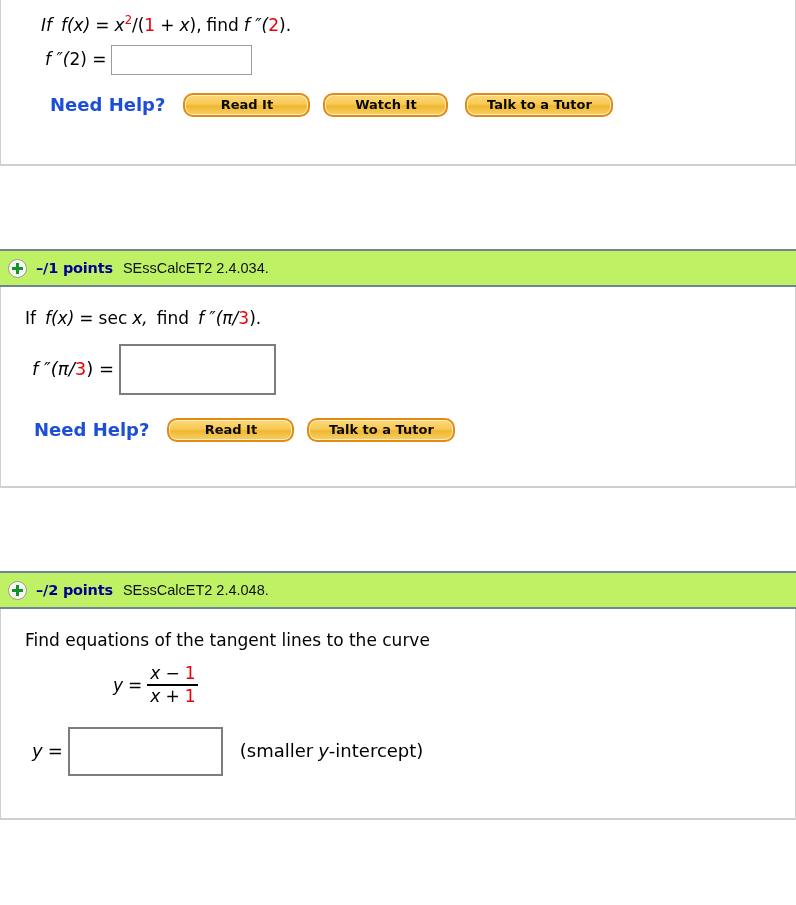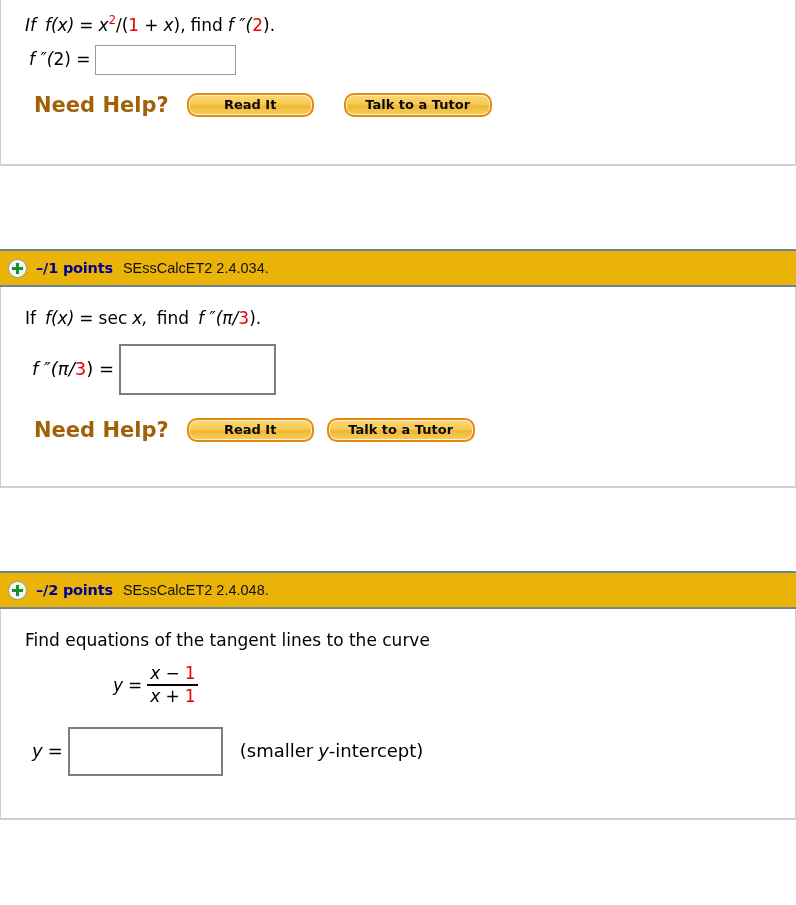--- a/index.html
+++ b/index.html
@@ -23,21 +23,21 @@
     border-right: 1px solid #cfcfcf;
     border-bottom: 2px solid #cfcfcf;
     box-sizing: border-box;
   }
   .panel.no-top-rule { border-top: 0; }
 
   .spacer { background: #ffffff; }
 
   
   .q-header {
-    background: #eab308;
+    background: #bef264;
     border-top: 2px solid #6e8599;
     border-bottom: 2px solid #6e8599;
     height: 38px;
     display: flex;
     align-items: center;
     padding-left: 8px;
     box-sizing: border-box;
   }
   .plus-icon {
     width: 17px;
@@ -112,23 +112,23 @@
   }
   .abox.thin  { border: 1px solid #9b9b9b; }
   .abox.thick { border: 2px solid #7d7d7d; }
 
   
   .help-row {
     display: flex;
     align-items: center;
   }
   .need-help {
-    color: #a16207;
+    color: #1d4ed8;
     font-weight: bold;
-    font-size: 21px;
+    font-size: 18px;
     font-family: "DejaVu Sans", "Liberation Sans", sans-serif;
     text-align: right;
   }
   .hbtn {
     display: inline-flex;
     align-items: center;
     justify-content: center;
     height: 24px;
     padding: 0 4px;
     border: 2px solid #e48a12;
@@ -142,37 +142,40 @@
     color: #0a0a0a;
     cursor: pointer;
     box-sizing: border-box;
     white-space: nowrap;
   }
   .hbtn .cap { padding: 0 10px; }
 </style>
 </head>
 <body>
 
-<div class="panel no-top-rule" style="height:166px; padding:10px 0 0 0;">
+<div class="panel no-top-rule" style="height:166px; padding:10px 0 0 16px;">
 
   <div class="mrow" style="font-size:17px; margin:4px 0 0 24px;">
     <span class="it">If</span><span class="spw"></span><span class="it">f(x)</span><span class="sp"></span><span>=</span><span class="sp"></span><span class="it">x</span><span class="sup red">2</span><span>/(</span><span class="red">1</span><span class="sp"></span><span>+</span><span class="sp"></span><span class="it">x</span><span>),</span><span class="sp"></span><span>find</span><span class="sp"></span><span class="it">f ″(</span><span class="red">2</span><span>).</span>
   </div>
 
   <div class="mrow" style="font-size:17px; margin:8px 0 0 28px;">
     <span class="it">f ″(</span><span>2</span><span>) =</span><span class="sp"></span><input class="abox thin" type="text" style="width: 141px; height: 30px; font-size: 15px; padding: 0px 4px;" value="">
   </div>
 
   <div class="help-row" style="margin:18px 0 0 33px;">
     <span class="need-help">Need Help?</span>
     <span style="display:inline-block;width:18px"></span>
     <button class="hbtn" style="width:127px;">
       <span class="cap">Read It</span>
     </button>
     <span style="display:inline-block;width:13px"></span>
+    <button class="hbtn" style="width:125px;">
+      <span class="cap">Watch It</span>
+    </button>
     <span style="display:inline-block;width:17px"></span>
     <button class="hbtn" style="width:148px;">
       <span class="cap">Talk to a Tutor</span>
     </button>
   </div>
 </div>
 
 <div class="spacer" style="height:83px;"></div>
 
 <div class="q-header">

